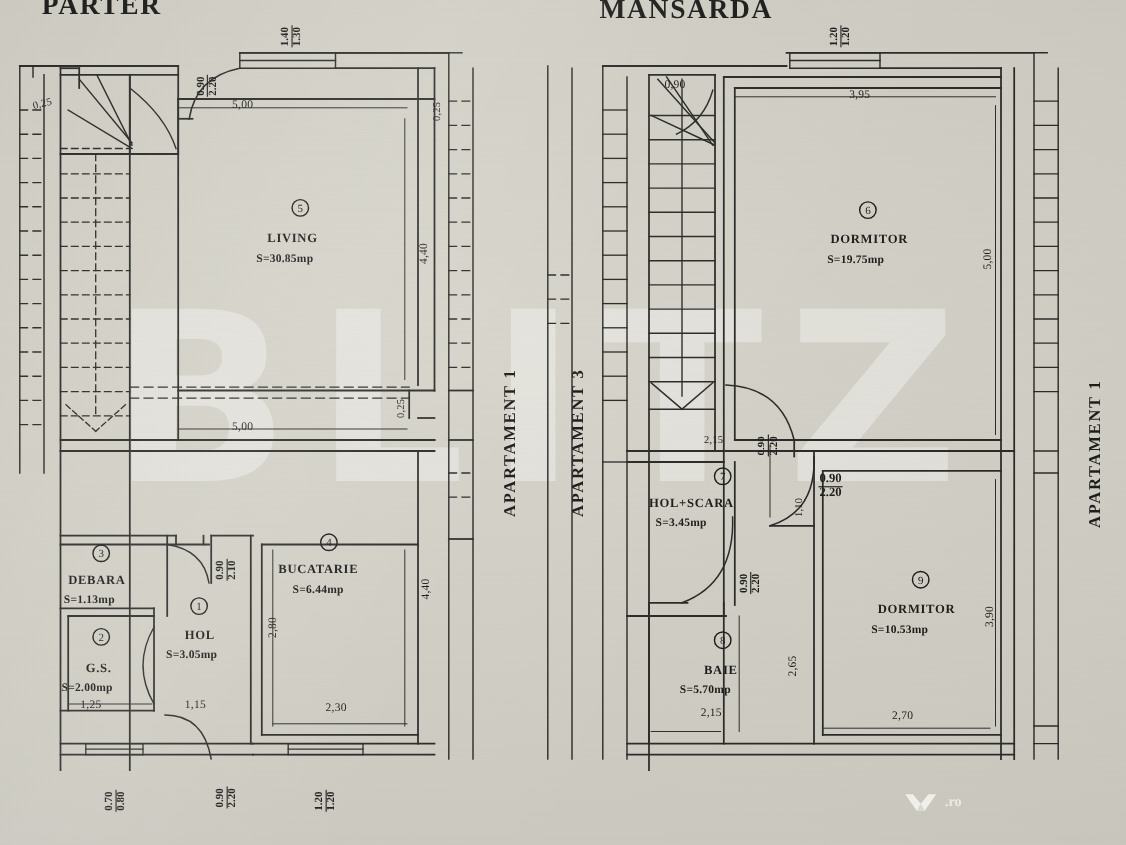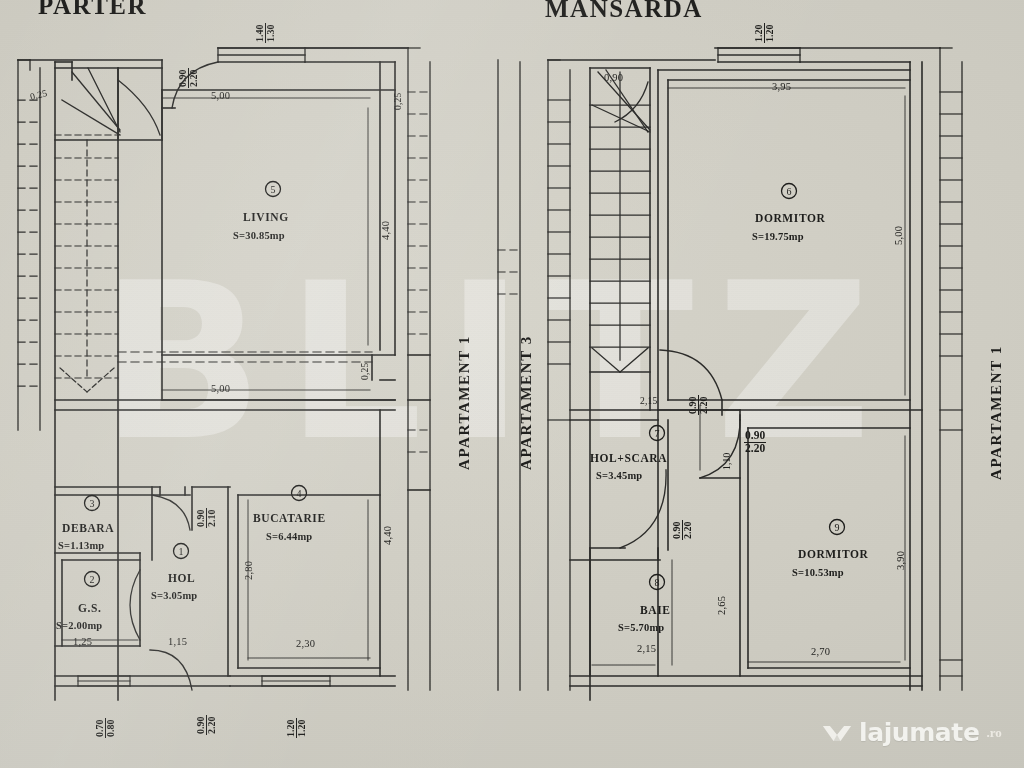--- a/index.html
+++ b/index.html
@@ -547,17 +547,16 @@
   </div>
 
   <div class="sheen"></div>
   <div class="grain"></div>
 
   <div class="logo">
     <svg class="mark" viewBox="0 0 34 24">
       <path d="M1 4 L9 4 L17 14 L25 4 L33 4 L21 21 L17 21 L13 21 Z" fill="#f0efea"></path>
       <path d="M13 21 L17 14 L21 21 Z" fill="#d8d7d0"></path>
     </svg>
-    <span class="word">lajumate</span>
     <span class="tld">.ro</span>
   </div>
 
 </div>
 
 </body></html>

